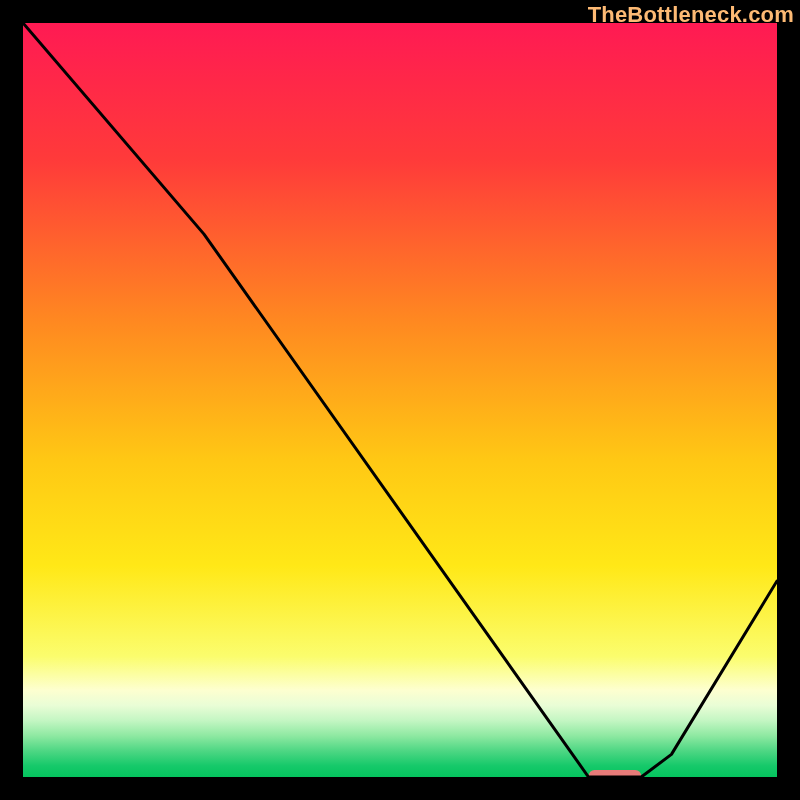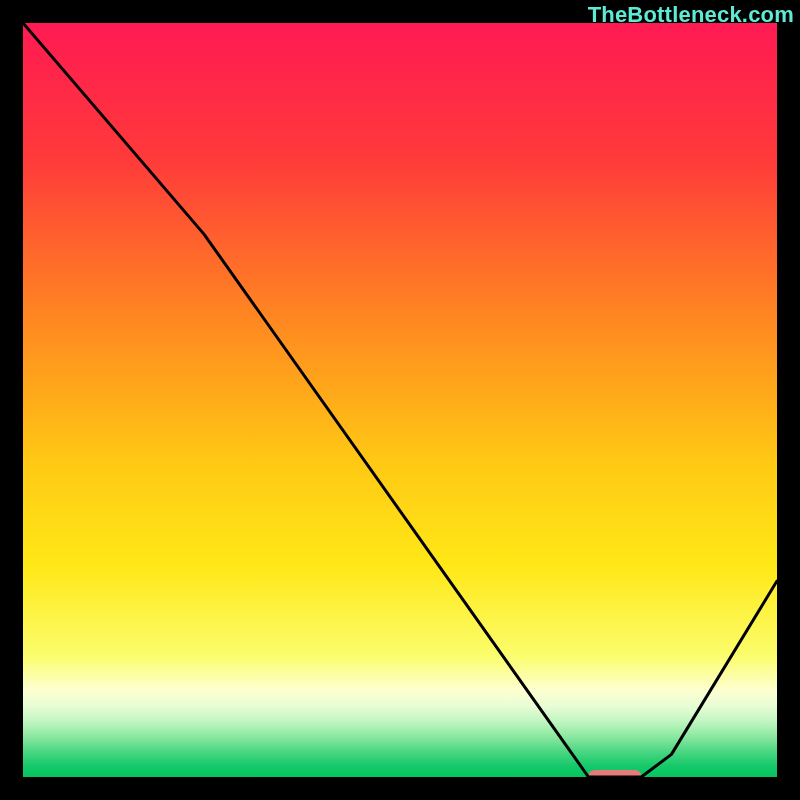--- a/index.html
+++ b/index.html
@@ -13,21 +13,21 @@
   .frame {
     position: relative;
     width: 800px;
     height: 800px;
     background: #000;
   }
   .watermark {
     position: absolute;
     top: 2px;
     right: 6px;
-    color: #5eead4;
+    color: #fdba74;
     font-size: 22px;
     font-weight: 600;
     letter-spacing: 0.2px;
     z-index: 30;
     user-select: none;
   }
   .plot-border {
     position: absolute;
     left: 23px;
     top: 23px;

